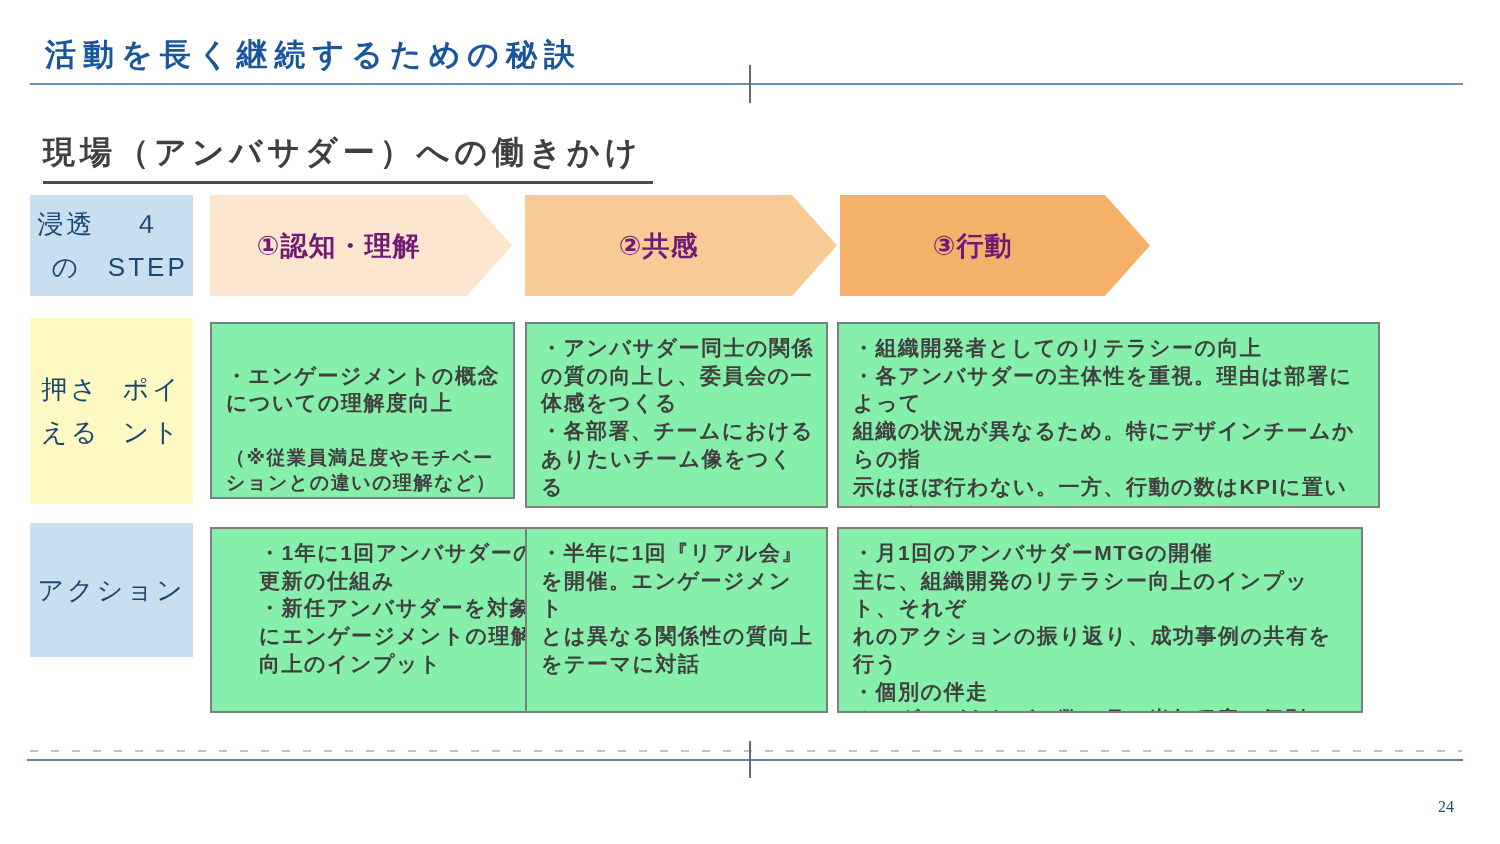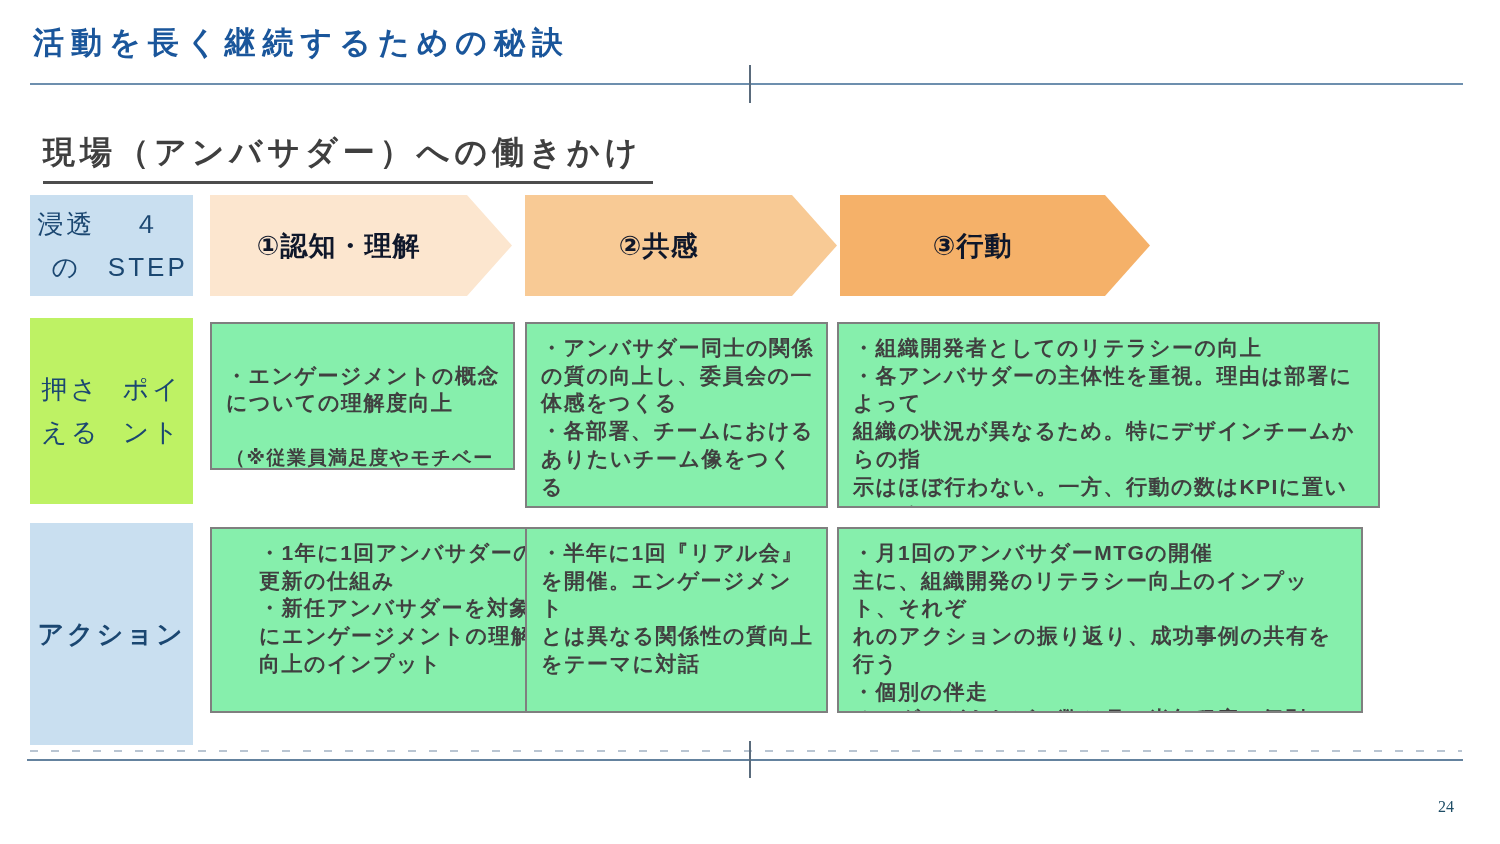--- a/index.html
+++ b/index.html
@@ -4,64 +4,64 @@
 <style>
   html,body{margin:0;padding:0;background:#ffffff;}
   body{
     width:1500px;height:844px;position:relative;overflow:hidden;
     font-family:"Liberation Sans","DejaVu Sans",sans-serif;
     -webkit-font-smoothing:antialiased;
   }
   .slide{position:absolute;inset:0;background:#ffffff;}
 
   .title{
-    position:absolute;left:33px;top:22px;margin:0;
+    position:absolute;left:33px;top:22px;margin:12px;
     font-size:31px;font-weight:700;letter-spacing:7px;color:#1a569b;
     white-space:nowrap;
   }
   .rule-top{position:absolute;left:30px;top:83px;width:1433px;height:2px;background:#6d8fae;}
   .tick{position:absolute;width:2px;background:#5a6b7c;}
   .tick-top{left:749px;top:65px;height:38px;}
   .subtitle{
     position:absolute;left:30px;top:118px;margin:13px;
     font-size:32px;font-weight:600;letter-spacing:5px;color:#3f3f3f;
     border-bottom:3px solid #4d4d4d;padding:0 10px 6px 0;white-space:nowrap;
   }
 
   .row-label{
     position:absolute;left:30px;width:163px;
     background:#c9dff0;color:#1b4771;
     display:flex;flex-direction:row;align-items:center;justify-content:center;
     font-size:26px;font-weight:500;letter-spacing:3px;line-height:1.65;text-align:center;
   }
   .label-steps{top:195px;height:101px;}
   .label-points{top:318px;height:186px;}
-  .label-actions{top:523px;height:222px;font-weight:bold;}
+  .label-actions{top:523px;height:134px;}
 
   .arrow{
     position:absolute;top:195px;height:101px;box-sizing:border-box;
     display:flex;align-items:center;justify-content:center;
     padding-right:45px;
-    font-size:27px;font-weight:700;color:#0f172a;letter-spacing:1px;
+    font-size:27px;font-weight:700;color:#701a75;letter-spacing:1px;
     clip-path:polygon(0 0, calc(100% - 45px) 0, 100% 50%, calc(100% - 45px) 100%, 0 100%);
     white-space:nowrap;
   }
   .arrow1{left:210px;width:302px;}
   .arrow2{left:525px;width:312px;}
   .arrow3{left:840px;width:310px;}
   .arrow4{left:1150px;width:307px;}
 
   .cbox{
     position:absolute;background:#86efac;border:2px solid #7f7f7f;box-sizing:border-box;
     color:#404040;font-weight:700;font-size:21px;line-height:1.32;letter-spacing:1.5px;
     padding:10px 12px 0 14px;white-space:pre-line;overflow:hidden;
   }
   .cbox .seg{display:block;white-space:pre-line;}
   .cbox .seg.small{font-size:19px;}
-  .r2b1{left:210px;top:322px;width:305px;height:148px;}
+  .r2b1{left:210px;top:322px;width:305px;height:177px;}
   .r2b2{left:525px;top:322px;width:303px;height:186px;}
   .r2b3{left:837px;top:322px;width:543px;height:186px;}
   .r3b1{left:210px;top:527px;width:351px;height:186px;padding-left:47px;}
   .r3b2{left:525px;top:527px;width:303px;height:186px;}
   .r3b3{left:837px;top:527px;width:526px;height:186px;}
 
   .dash-bottom{
     position:absolute;left:30px;top:750px;width:1432px;height:2px;
     background:repeating-linear-gradient(90deg,#b9c5d2 0 8px,transparent 8px 21px);
   }
@@ -87,21 +87,21 @@
 
   <div class="row-label label-steps" style="background-color: rgb(201, 223, 240); color: rgb(27, 71, 113);">
     <span>浸透の</span>
     <span>４STEP</span>
   </div>
 
   <div class="arrow arrow1" style="background-color: rgb(252, 230, 207);">①認知・理解</div>
   <div class="arrow arrow2" style="background-color: rgb(248, 202, 149);">②共感</div>
   <div class="arrow arrow3" style="background-color: rgb(245, 177, 105);">③行動</div>
 
-  <div class="row-label label-points" style="background-color: #bef264; color: rgb(27, 71, 113); justify-content: center;">
+  <div class="row-label label-points" style="background-color: #fef9c3; color: rgb(27, 71, 113); justify-content: center;">
     <span>押さえる</span>
     <span>ポイント</span>
   </div>
 
   <div class="cbox r2b1">
     <span class="seg">・エンゲージメントの概念
 についての理解度向上</span>
     <span class="seg small">（※従業員満足度やモチベー
 ションとの違いの理解など）</span>
     

